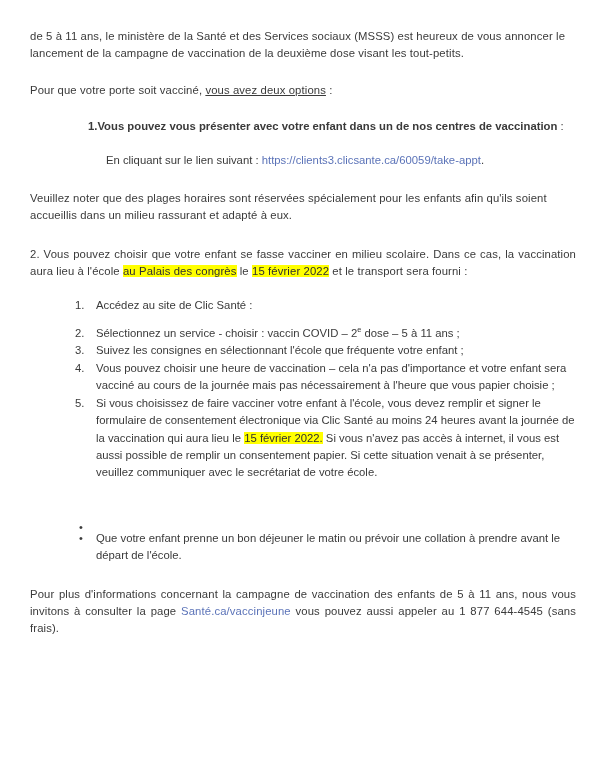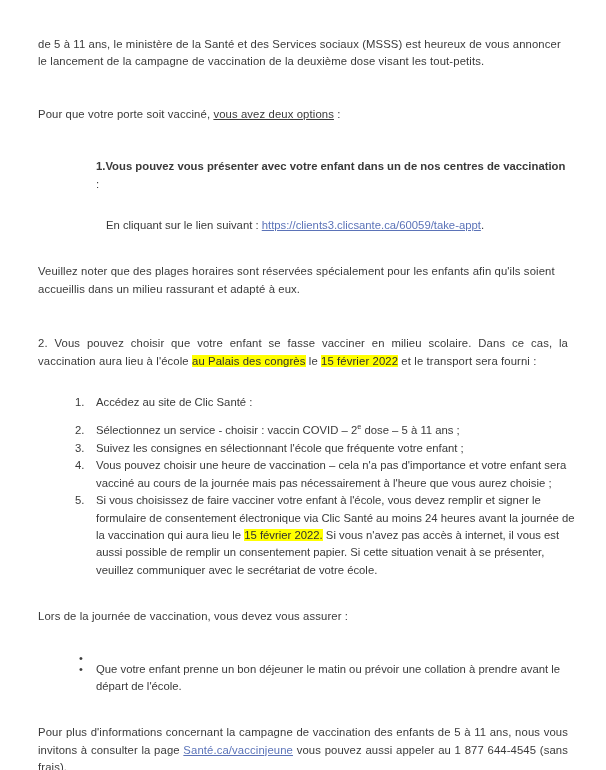--- a/index.html
+++ b/index.html
@@ -23,57 +23,56 @@
     height: 770px;
     box-sizing: border-box;
     padding: 28px 30px 0 30px;
     background: #ffffff;
   }
 
   
   .para {
     font-size: 11.3px;
     line-height: 17.4px;
-    margin: 8px;
+    margin: 0;
     color: #3a3a3a;
     letter-spacing: 0.01em;
   }
   .para.justify { text-align: justify; text-align-last: left; }
   .gap-md  { height: 16px; }
   .gap-lg  { height: 19px; }
   .gap-xl  { height: 21px; }
 
   .bold { font-weight: normal; }
 
   .hl {
     background-color: #ffff00;
     color: #2f2f2f;
   }
 
   a.link, .link {
     color: #5b73b8;
-    text-decoration: underline;
     text-underline-offset: 1px;
     cursor: pointer;
   }
 
   .u { text-decoration: underline; text-underline-offset: 1px; }
 
   sup.ord {
     font-size: 0.66em;
     vertical-align: super;
     line-height: 0;
   }
 
   
   .opt1-head {
     font-size: 11.3px;
     line-height: 17.4px;
     font-weight: bold;
-    margin: 8px;
+    margin: 0;
     padding-left: 58px;
   }
   .opt1-head .tail { font-weight: normal; }
 
   .opt1-link-line {
     font-size: 11.3px;
     line-height: 17.4px;
     margin: 0;
     padding-left: 76px;
   }
@@ -163,32 +162,31 @@
 
     <li>
       <span class="num">2.</span><span>Sélectionnez un service - choisir : vaccin COVID – 2</span><sup class="ord">e</sup><span> dose – 5 à 11 ans ;</span>
     </li>
 
     <li>
       <span class="num">3.</span><span>Suivez les consignes en sélectionnant l'école que fréquente votre enfant ;</span>
     </li>
 
     <li>
-      <span class="num">4.</span><span>Vous pouvez choisir une heure de vaccination – cela n'a pas d'importance et votre enfant sera vacciné au cours de la journée mais pas nécessairement à l'heure que vous aurez choisie ;</span>
+      <span class="num">4.</span><span>Vous pouvez choisir une heure de vaccination – cela n'a pas d'importance et votre enfant sera vacciné au cours de la journée mais pas nécessairement à l'heure que vous papier choisie ;</span>
     </li>
 
     <li>
       <span class="num">5.</span><span>Si vous choisissez de faire vacciner votre enfant à l'école, vous devez remplir et signer le formulaire de consentement électronique via Clic Santé au moins 24 heures avant la journée de la vaccination qui aura lieu le </span><span class="hl">15 février 2022.</span><span> Si vous n'avez pas accès à internet, il vous est aussi possible de remplir un consentement papier. Si cette situation venait à se présenter, veuillez communiquer avec le secrétariat de votre école.</span>
     </li>
 
   </ol>
 
   <div class="gap-xl"></div>
 
-  <p class="para">Lors de la journée de vaccination, vous devez vous assurer :</p>
 
   <div class="gap-md"></div>
 
   <ul class="bullist">
     <li>
       <span class="dot">•</span>
     </li>
     <li style="height:11px;"></li>
     <li>
       <span class="dot">•</span><span>Que votre enfant prenne un bon déjeuner le matin ou prévoir une collation à prendre avant le départ de l'école.</span>

